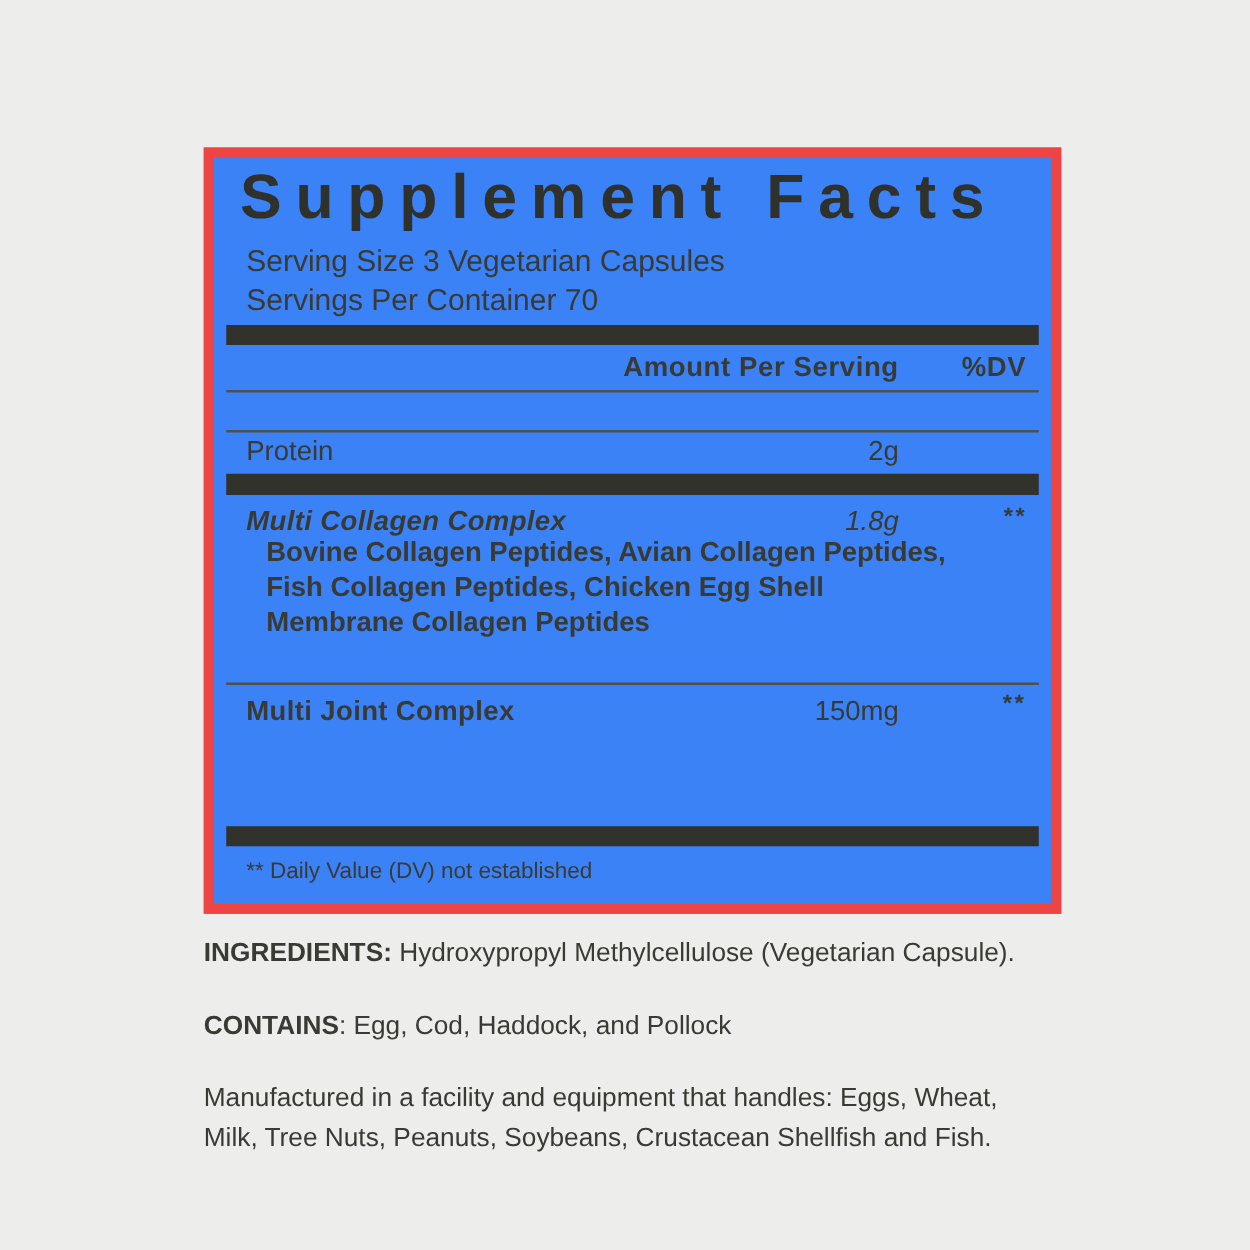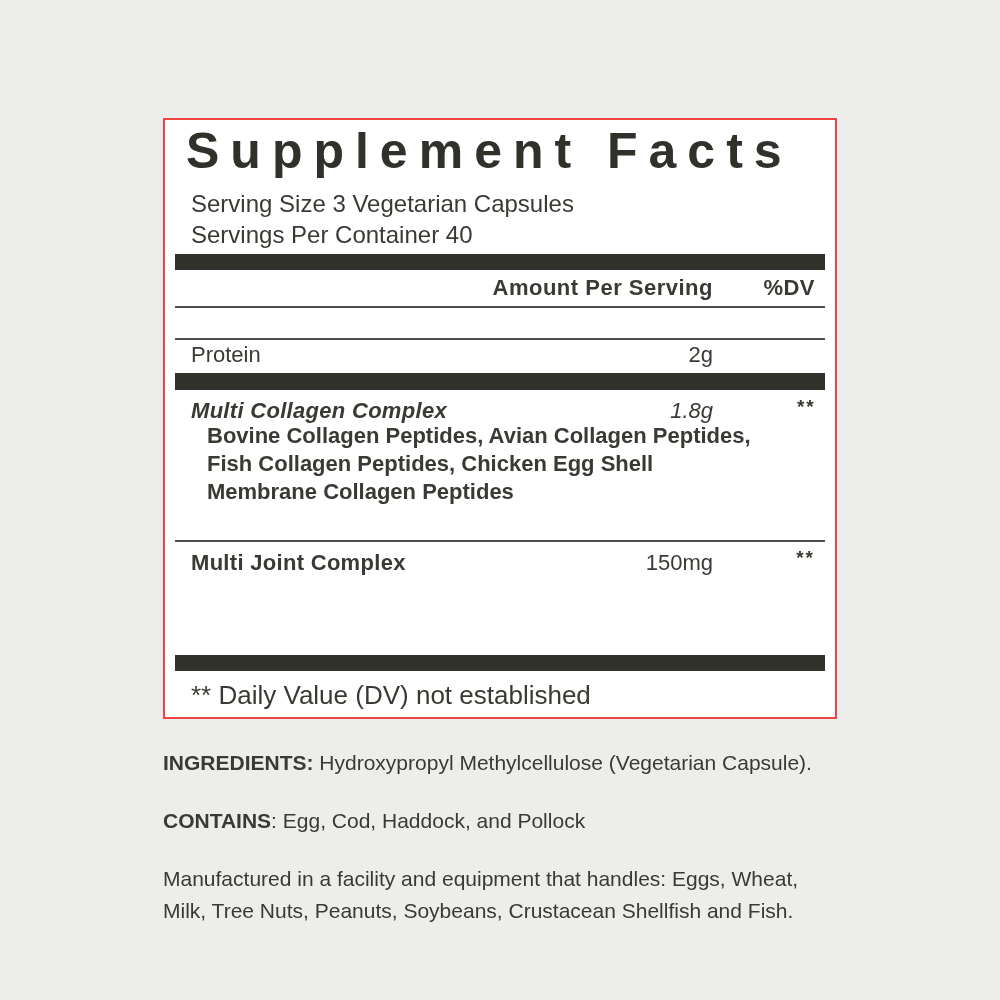--- a/index.html
+++ b/index.html
@@ -16,22 +16,22 @@
     overflow: hidden;
   }
 
   
   .panel {
     position: absolute;
     left: 163px;
     top: 118px;
     width: 670px;
     height: 597px;
-    background: #ffffff;
-    border: 2px solid #ef4444;
+    background: #3b82f6;
+    border: 8px solid #ef4444;
     box-sizing: content-box;
   }
   .panel > div, .panel > h1 { position: absolute; margin: 0; }
 
   .title {
     left: 21px;
     top: 2px;
     font-size: 50px;
     font-weight: bold;
     letter-spacing: 11px;
@@ -82,21 +82,21 @@
   .components {
     left: 42px;
     right: 24px;
     font-size: 22px;
     line-height: 28px;
     white-space: pre-line;
   }
   .components-1 { top: 302px; font-weight: bold; }
   .components-2 { top: 465px; }
 
-  .footnote { left: 26px; top: 560px; font-size: 26px; white-space: nowrap; }
+  .footnote { left: 26px; top: 560px; font-size: 18px; white-space: nowrap; }
 
   
   .detail {
     position: absolute;
     left: 163px;
     width: 700px;
     font-size: 21px;
     line-height: 32px;
     white-space: pre-line;
     margin: 0;
@@ -106,21 +106,21 @@
   .detail-contains { top: 805px; }
   .detail-manufactured { top: 863px; }
 </style>
 </head>
 <body>
 
 <div class="panel">
   <h1 class="title">Supplement Facts</h1>
 
   <div class="serving serving-size">Serving Size 3 Vegetarian Capsules</div>
-  <div class="serving servings-container">Servings Per Container 40</div>
+  <div class="serving servings-container">Servings Per Container 70</div>
 
   <div class="bar bar-1"></div>
 
   <div class="row header-row">
     <span class="name"></span>
     <span class="amount">Amount Per Serving</span>
     <span class="dv">%DV</span>
   </div>
 
   <div class="hr hr-1"></div>

